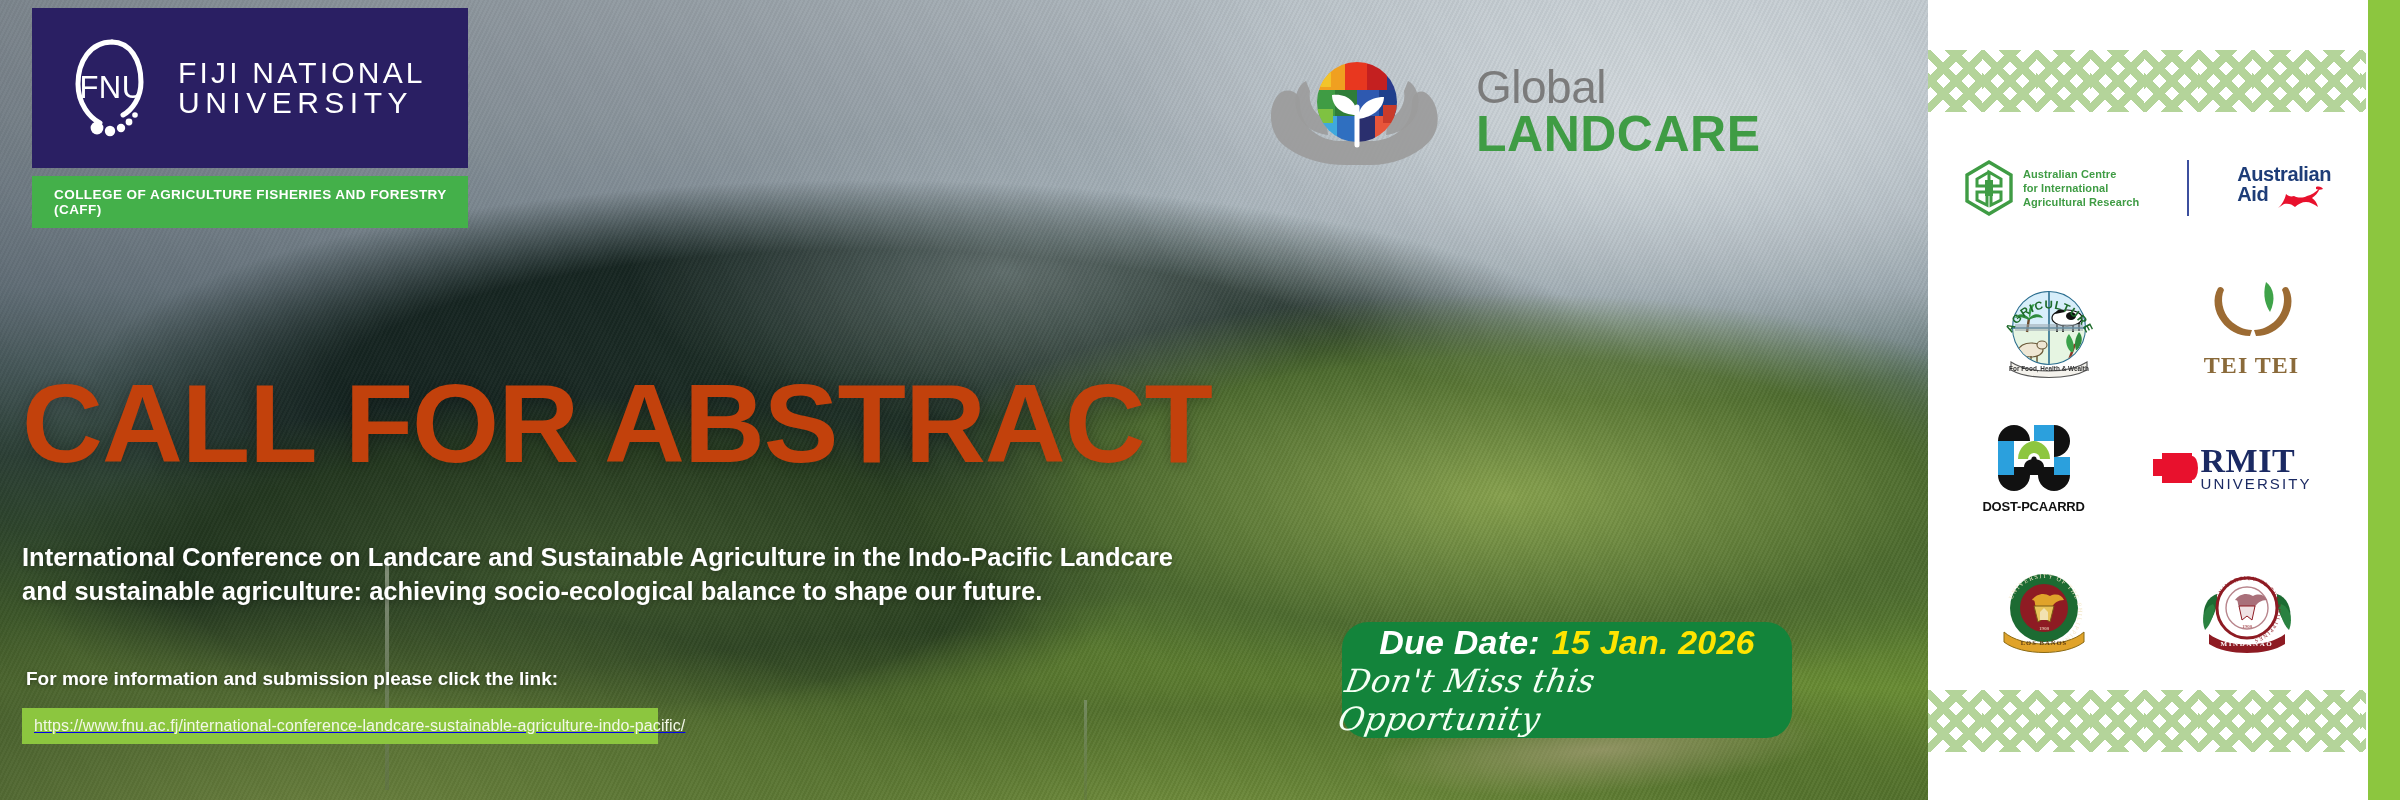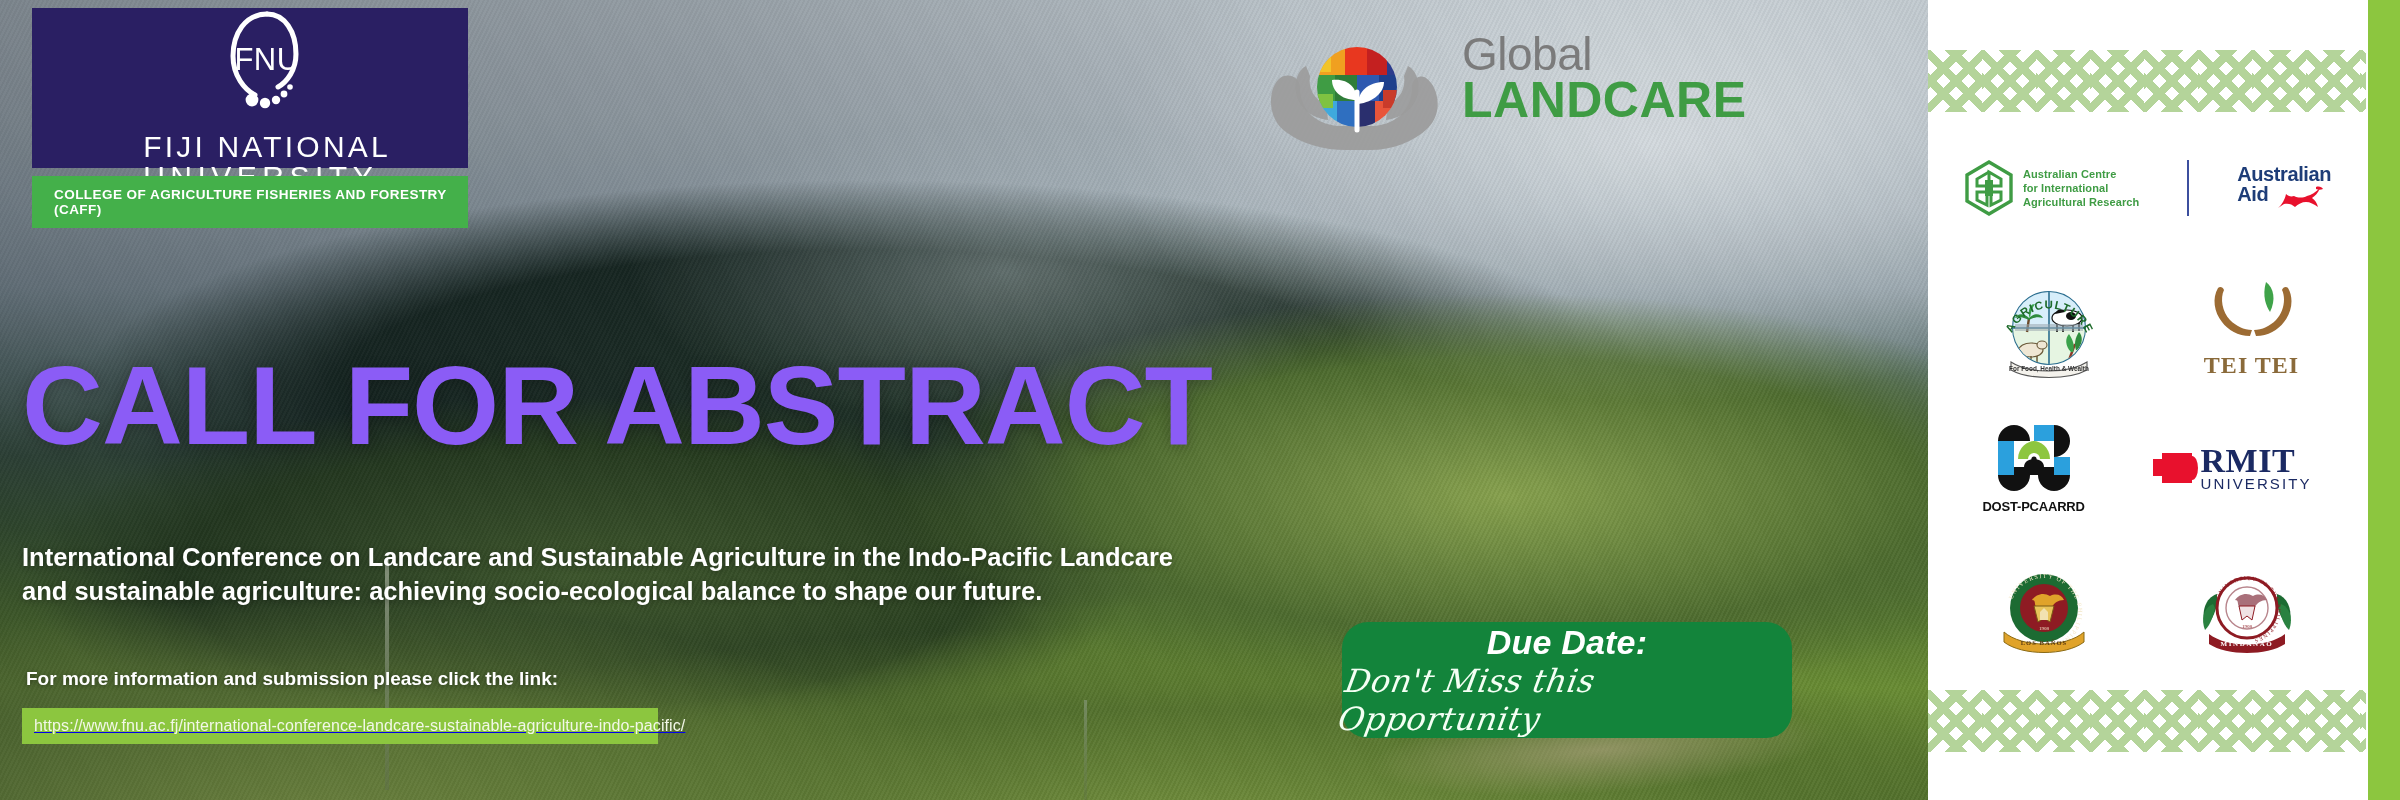--- a/index.html
+++ b/index.html
@@ -77,21 +77,20 @@
     transform:rotate(-4deg);
   }
 
   
   .fnu-block{
     position:absolute; left:32px; top:8px;
     width:436px; height:160px;
     background:#2a1f63;
     display:flex; align-items:center; gap:20px;
     padding-left:34px;
-    flex-direction:column;
   }
   .fnu-mark{ width:92px; height:104px; flex:0 0 92px; position:relative; }
   .fnu-wordmark{
     display:flex; flex-direction:column;
     color:#ffffff;
     letter-spacing:3.2px;
     line-height:1.0;
   }
   .fnu-line1{ font-size:30px; font-weight:400; }
   .fnu-line2{ font-size:30px; font-weight:400; letter-spacing:5.5px; }
@@ -102,34 +101,34 @@
     background:#44b04a;
     display:flex; align-items:center;
     padding-left:22px;
   }
   .caff-bar span{
     color:#ffffff; font-size:13.5px; font-weight:700; letter-spacing:.45px;
   }
 
   
   .landcare{
-    position:absolute; left:1262px; top:32px;
+    position:absolute; left:1262px; top:44px;
     width:620px; height:135px;
-    display:flex; align-items:flex-start; gap:10px;
+    display:flex; align-items:center; gap:24px;
   }
   .landcare-mark{ width:190px; height:130px; flex:0 0 190px; position:relative; }
   .landcare-text{ display:flex; flex-direction:column; line-height:.96; }
   .lc-global{ font-size:46px; color:#7b7b7b; font-weight:400; letter-spacing:-.5px; }
   .lc-landcare{ font-size:50px; color:#3f9c44; font-weight:700; letter-spacing:.5px; }
 
   
   .headline{
-    position:absolute; left:22px; top:350px;
+    position:absolute; left:22px; top:368px;
     font-size:112px; line-height:1; font-weight:800;
-    color:#8b5cf6; letter-spacing:-1px;
+    color:#c2410c; letter-spacing:-1px;
     white-space:nowrap;
     text-shadow:0 2px 14px rgba(0,0,0,.22);
   }
 
   
   .subtitle{
     position:absolute; left:22px; top:540px;
     width:1180px;
     font-size:25.5px; line-height:1.34; font-weight:700;
     color:#ffffff;
@@ -339,20 +338,21 @@
     <div class="subtitle">International Conference on Landcare and Sustainable Agriculture in the Indo-Pacific Landcare and sustainable agriculture: achieving socio-ecological balance to shape our future.</div>
 
     <div class="link-label">For more information and submission please click the link:</div>
     <a class="link-chip" href="#">
       <span>https://www.fnu.ac.fj/international-conference-landcare-sustainable-agriculture-indo-pacific/</span>
     </a>
 
     <div class="due-badge">
       <div class="due-row">
         <span class="due-label">Due Date:</span>
+        <span class="due-date">15 Jan. 2026</span>
       </div>
       <div class="due-tag">Don't Miss this Opportunity</div>
     </div>
   </div>
 
   <div class="sponsors">
     <div class="chevron-band chevron-top"></div>
     <div class="chevron-band chevron-bottom"></div>
     <div class="right-stripe"></div>
 

